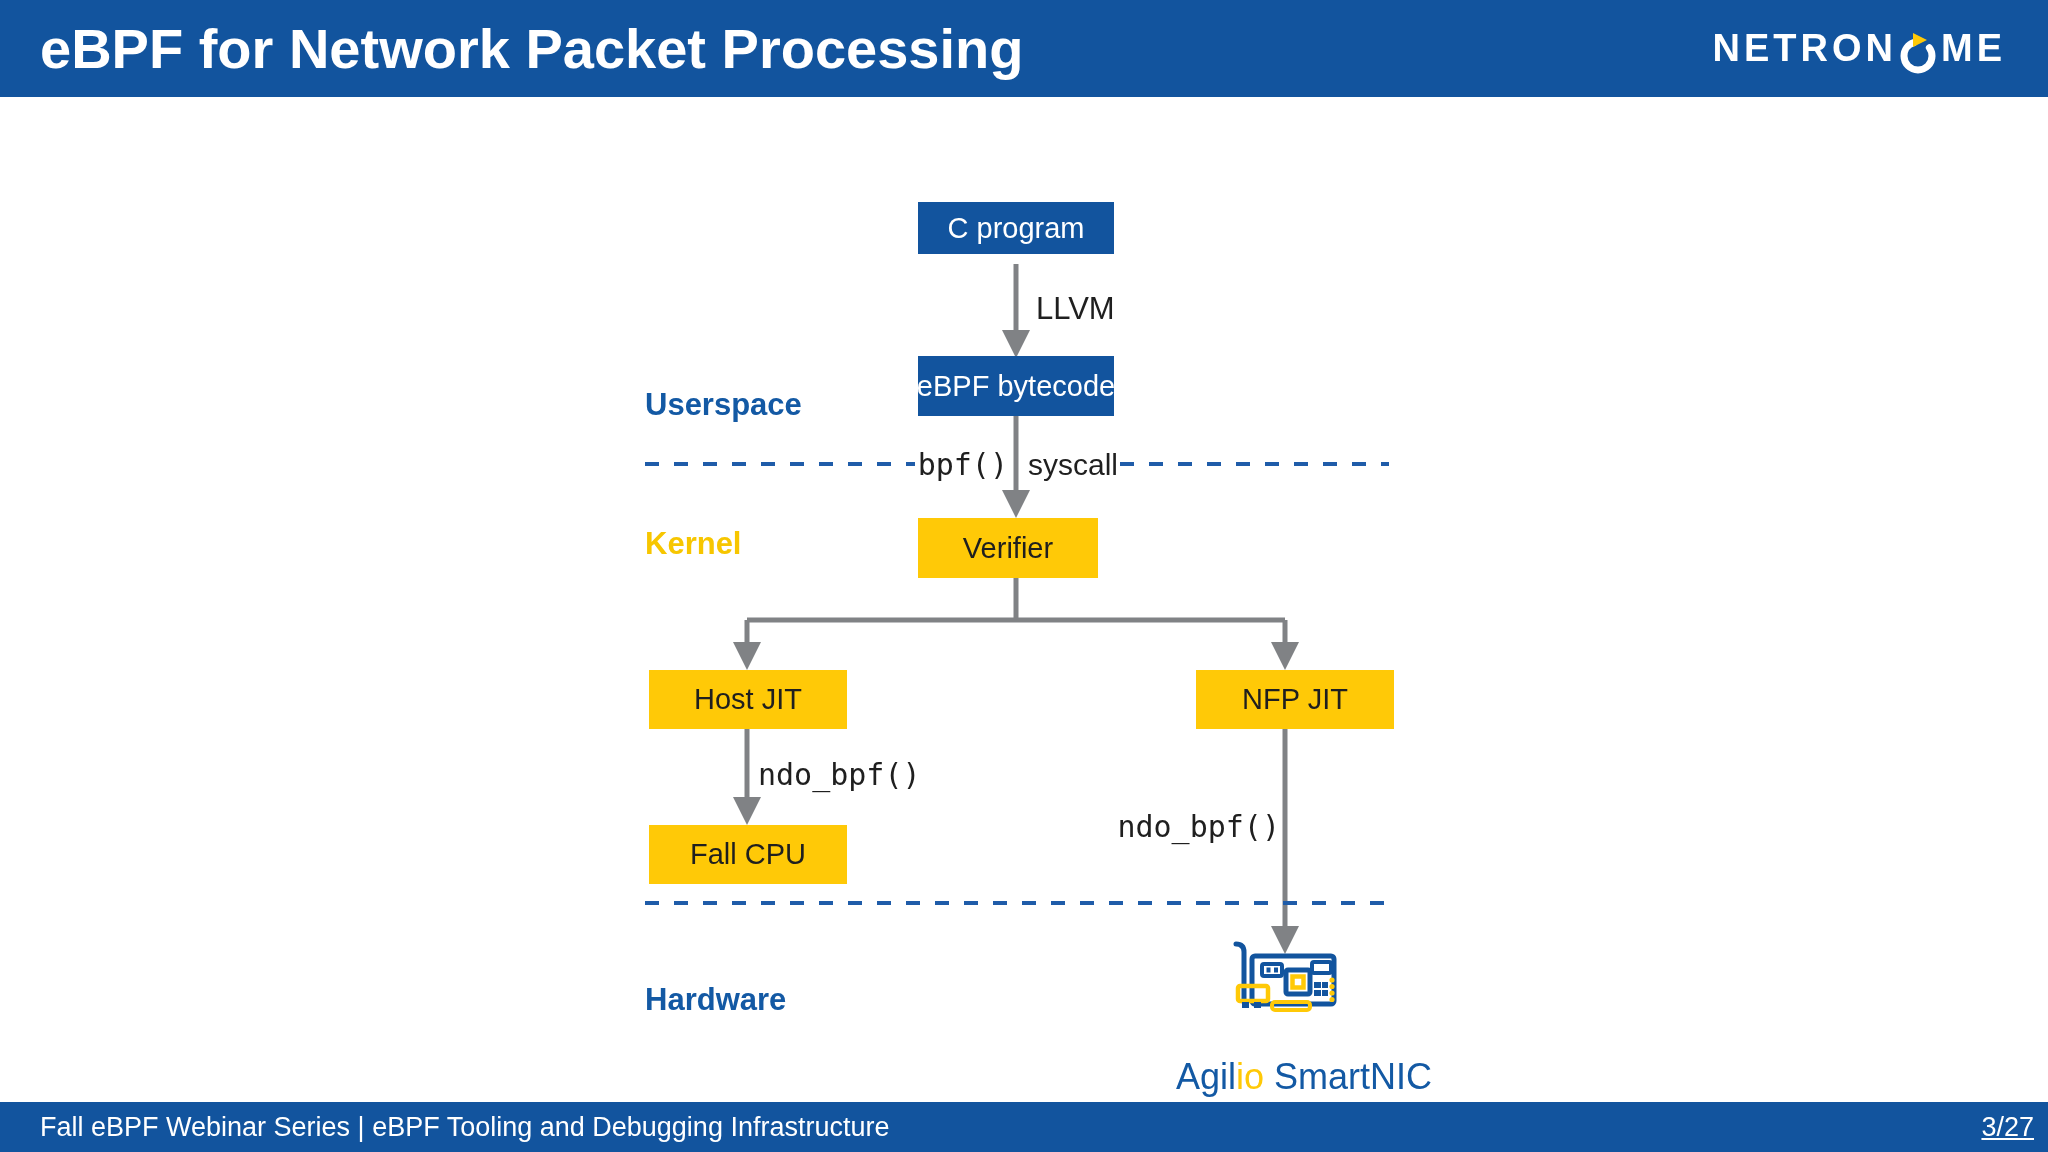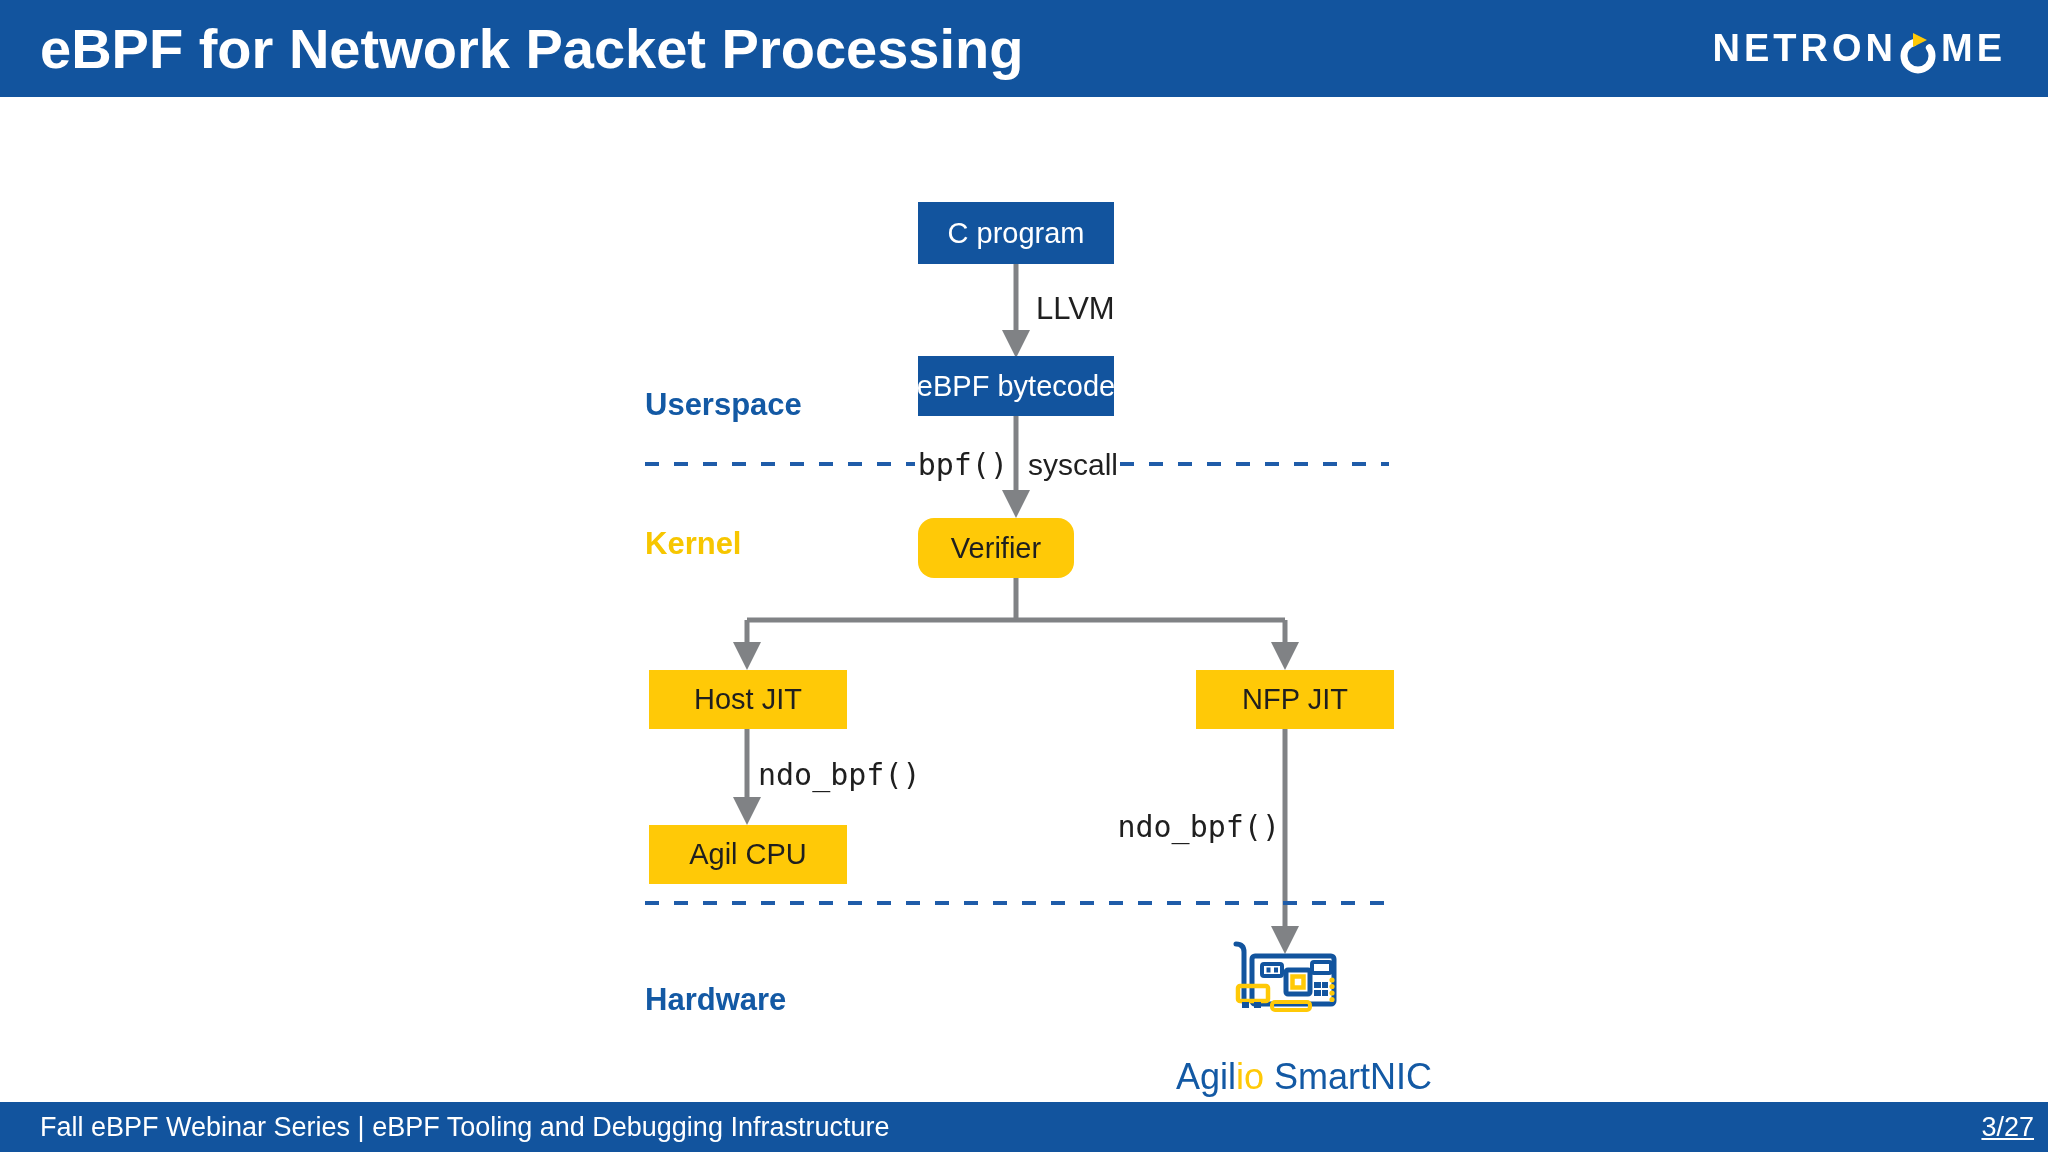--- a/index.html
+++ b/index.html
@@ -70,26 +70,26 @@
     <polygon points="733,797 761,797 747,825" fill="#808285"></polygon>
 
     <line x1="1285" y1="729" x2="1285" y2="928" stroke="#808285" stroke-width="5"></line>
     <polygon points="1271,926 1299,926 1285,954" fill="#808285"></polygon>
 
     <path d="M645,464 H915 M1120,464 H1389" stroke="#1F5CA9" stroke-width="4" stroke-dasharray="14 15" fill="none"></path>
 
     <path d="M645,903 H1389" stroke="#1F5CA9" stroke-width="4" stroke-dasharray="14 15" fill="none"></path>
   </svg>
 
-  <div class="node blue" style="left:918px;top:202px;width:196px;height:62px;">C program</div>
+  <div class="node blue" style="left:918px;top:202px;width:196px;height:52px;">C program</div>
   <div class="node blue" style="left:918px;top:356px;width:196px;height:60px;">eBPF bytecode</div>
-  <div class="node yellow" style="left:918px;top:518px;width:156px;height:60px;border-radius:16px;">Verifier</div>
+  <div class="node yellow" style="left:918px;top:518px;width:180px;height:60px;">Verifier</div>
   <div class="node yellow" style="left:649px;top:670px;width:198px;height:59px;">Host JIT</div>
   <div class="node yellow" style="left:1187px;top:670px;width:198px;height:59px;margin-left:9px;">NFP JIT</div>
-  <div class="node yellow" style="left:649px;top:825px;width:198px;height:59px;">Agil CPU</div>
+  <div class="node yellow" style="left:649px;top:825px;width:198px;height:59px;">Fall CPU</div>
 
   <div class="layer-label blue" style="left:645px;top:366px;margin-top:21px;">Userspace</div>
   <div class="layer-label gold" style="left:645px;top:526px;">Kernel</div>
   <div class="layer-label blue" style="left:645px;top:982px;">Hardware</div>
 
   <div class="edge-label" style="left:1036px;top:291px;">LLVM</div>
   <div class="edge-label mono" style="right:1040px;top:447px;">bpf()</div>
   <div class="edge-label" style="left:1028px;top:448px;font-size:30px;">syscall</div>
   <div class="edge-label mono" style="left:758px;top:757px;">ndo_bpf()</div>
   <div class="edge-label mono" style="right:768px;top:809px;">ndo_bpf()</div>

